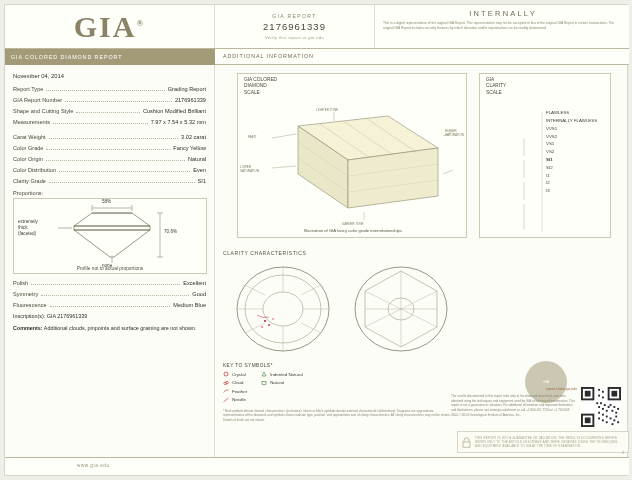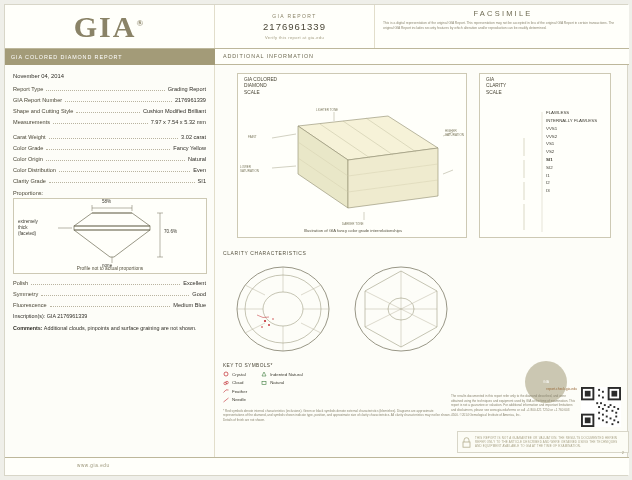--- a/index.html
+++ b/index.html
@@ -152,21 +152,21 @@
   <div class="header">
     <div class="hdr-logo">
       <div class="gia-word"><span>GIA</span><sup>®</sup></div>
     </div>
     <div class="hdr-mid">
       <div class="lbl">GIA REPORT</div>
       <div class="num">2176961339</div>
       <div class="verify">Verify this report at gia.edu</div>
     </div>
     <div class="hdr-right">
-      <div class="fac">FACSIMILE</div>
+      <div class="fac">INTERNALLY</div>
       <div class="fac-txt">This is a digital representation of the original GIA Report. This representation may not be accepted in lieu of the original GIA Report in certain transactions. The original GIA Report includes security features by which alteration and/or reproduction can be readily determined.</div>
     </div>
   </div>
 
   <div class="bandL">
     <span>GIA COLORED DIAMOND REPORT</span>
   </div>
   <div class="bandR">
     <span>ADDITIONAL INFORMATION</span>
   </div>

